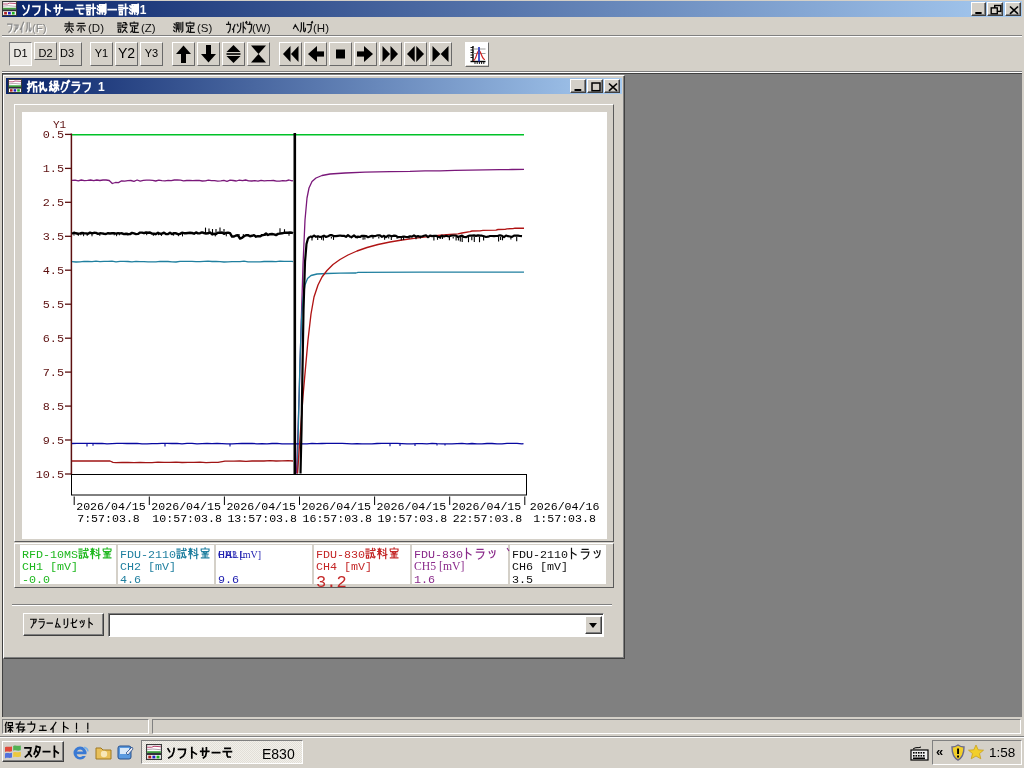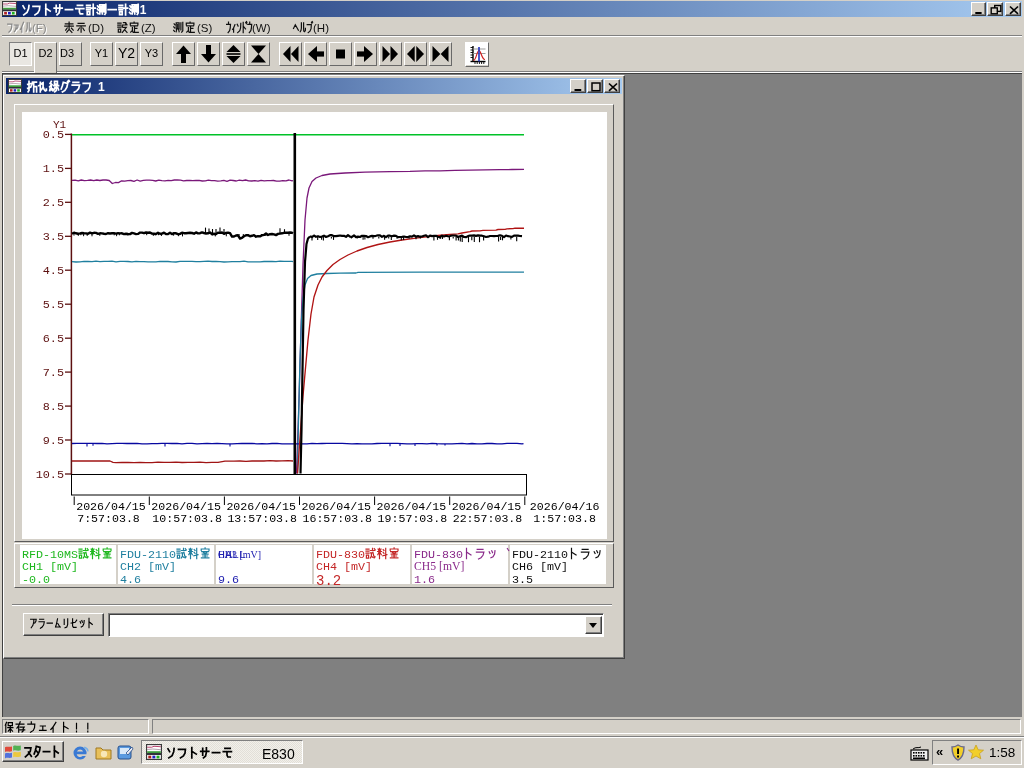--- a/index.html
+++ b/index.html
@@ -76,21 +76,21 @@
   </svg>
 <span class="abs" style="left:313px;top:21.5px;font-size:11.5px;color:#101010">(H)</span>
 <div class="abs" style="left:2px;top:35px;width:1020px;height:1px;background:#808080"></div>
 <div class="abs" style="left:2px;top:36px;width:1020px;height:1px;background:#fff"></div>
 <div class="abs face" style="left:2px;top:37px;width:1020px;height:35px"></div>
 <div class="abs" style="left:2px;top:71px;width:1020px;height:1px;background:#808080"></div>
 <div class="abs" style="left:2px;top:72px;width:1020px;height:1px;background:#fff"></div>
 <div class="abs tbtn pressed" style="left:9px;top:42px;width:23px;height:24px">
     <div style="font-size:11px;color:#000;text-align:center;line-height:21px">D1</div>
   </div>
-<div class="abs tbtn" style="left:34px;top:42px;width:23px;height:33px">
+<div class="abs tbtn" style="left:34px;top:42px;width:23px;height:18px">
     <div style="font-size:11px;color:#000;text-align:center;line-height:21px">D2</div>
   </div>
 <div class="abs tbtn" style="left:59px;top:42px;width:23px;height:24px">
     <div style="font-size:11px;color:#000;text-align:left;line-height:21px">D3</div>
   </div>
 <div class="abs tbtn" style="left:90px;top:42px;width:23px;height:24px">
     <div style="font-size:11px;color:#000;text-align:center;line-height:21px">Y1</div>
   </div>
 <div class="abs tbtn" style="left:115px;top:42px;width:23px;height:24px">
     <div style="font-size:14px;color:#000;text-align:center;line-height:21px">Y2</div>
@@ -393,21 +393,21 @@
     <text x="0" y="11.2" font-family="Liberation Mono" font-size="11.7" fill="#2020b0">HALL</text>
   </svg>
 <span class="abs" style="left:218px;top:549px;font-family:Liberation Serif, serif;font-size:10px;color:#2020b0">CH3 [mV]</span>
 <span class="abs" style="left:218px;top:572.5px;font-family:'Liberation Mono',monospace;font-size:11.7px;color:#2020b0">9.6</span>
 <div class="abs" style="left:314px;top:545px;width:96px;height:39px;background:#fff;overflow:hidden"></div>
 <svg style="position:absolute;left:316px;top:546.5px;overflow:visible" width="88" height="16">
     <path d="M50,2.2 L53,2.2 M50,4.2 L53,4.2 M50,6.2 L53,6.2 M50.4,8.2 L52.6,8.2 L52.6,11.1 L50.4,11.1 L50.4,8.2 M54.4,3.5 L58.9,3.5 M56.5,1.4 L56.5,3.5 M54.5,5.9 L56.2,5.9 M55.4,5.9 L55.4,9.1 L54.4,10.9 M55.4,9.1 L56.9,10.5 L58.5,10.9 L59.1,9.7 M56.9,5.1 L57.7,8.8 L58.5,10.5 M58.3,1.7 L59.1,2.6 M63.5,1.4 L63.5,11.6 M61.6,4.5 L65.5,4.5 M62.1,2.1 L62.8,3.5 M65,2.1 L64.3,3.5 M62.8,5.6 L61.8,7.7 M64.1,5.6 L65.3,7.7 M67.2,2.6 L68,3.5 M67.2,5.4 L68,6.3 M66.8,8.8 L70.9,7.7 M69.7,1.4 L69.7,11.6 M78.1,0.9 L78.1,2 M74.2,2 L82,2 L82,3.5 M74.2,2 L74.2,3.5 M74.6,4.6 L81.6,4.6 M75.9,4.9 L78,6.8 M80.5,4.7 L78.4,6.9 M75.2,7.1 L81,7.1 M78.1,6 L78.1,10.7 M75.6,9 L80.6,9 M74.4,10.8 L81.9,10.8" stroke="#c42828" stroke-width="1.2" fill="none" stroke-linecap="square"></path>
     <text x="0" y="11.2" font-family="Liberation Mono" font-size="11.7" fill="#c42828">FDU-830</text>
   </svg>
 <span class="abs" style="left:316px;top:559.5px;font-family:'Liberation Mono',monospace;font-size:11.7px;color:#c42828">CH4 [mV]</span>
-<span class="abs" style="left:316px;top:572.5px;font-family:'Liberation Mono',monospace;font-size:14px;color:#c42828">3.2</span>
+<span class="abs" style="left:316px;top:572.5px;font-family:'Liberation Mono',monospace;font-size:17px;color:#c42828">3.2</span>
 <div class="abs" style="left:412px;top:545px;width:96px;height:39px;background:#fff;overflow:hidden"></div>
 <svg style="position:absolute;left:414px;top:546.5px;overflow:visible" width="88" height="16">
     <path d="M52.5,1.4 L52.5,11.6 M52.5,5.1 L57,7.9 M63.2,2.3 L69,2.3 M62.4,5.1 L69.9,5.1 L69,8.3 L67,10.7 L64.5,12 M75.2,4.7 L76,6.5 M77.7,3.7 L78.5,5.6 M81,3.7 L80.6,7 L79,9.7 L76.9,10.7" stroke="#8a2a8a" stroke-width="1.2" fill="none" stroke-linecap="square"></path>
     <text x="0" y="11.2" font-family="Liberation Mono" font-size="11.7" fill="#8a2a8a">FDU-830</text>
   </svg>
 <span class="abs" style="left:414px;top:559.5px;font-family:Liberation Serif, serif;font-size:11.7px;color:#8a2a8a">CH5 [mV]</span>
 <span class="abs" style="left:414px;top:572.5px;font-family:'Liberation Mono',monospace;font-size:11.7px;color:#8a2a8a">1.6</span>
 <div class="abs" style="left:510px;top:545px;width:96px;height:39px;background:#fff;overflow:hidden"></div>
 <svg style="position:absolute;left:512px;top:546.5px;overflow:visible" width="95" height="16">
     <path d="M59.5,1.4 L59.5,11.6 M59.5,5.1 L64.1,7.9 M70.2,2.3 L76.1,2.3 M69.4,5.1 L76.9,5.1 L76.1,8.3 L74,10.7 L71.5,12 M82.2,4.7 L83.1,6.5 M84.7,3.7 L85.6,5.6 M88.1,3.7 L87.6,7 L86,9.7 L83.9,10.7" stroke="#101010" stroke-width="1.2" fill="none" stroke-linecap="square"></path>

